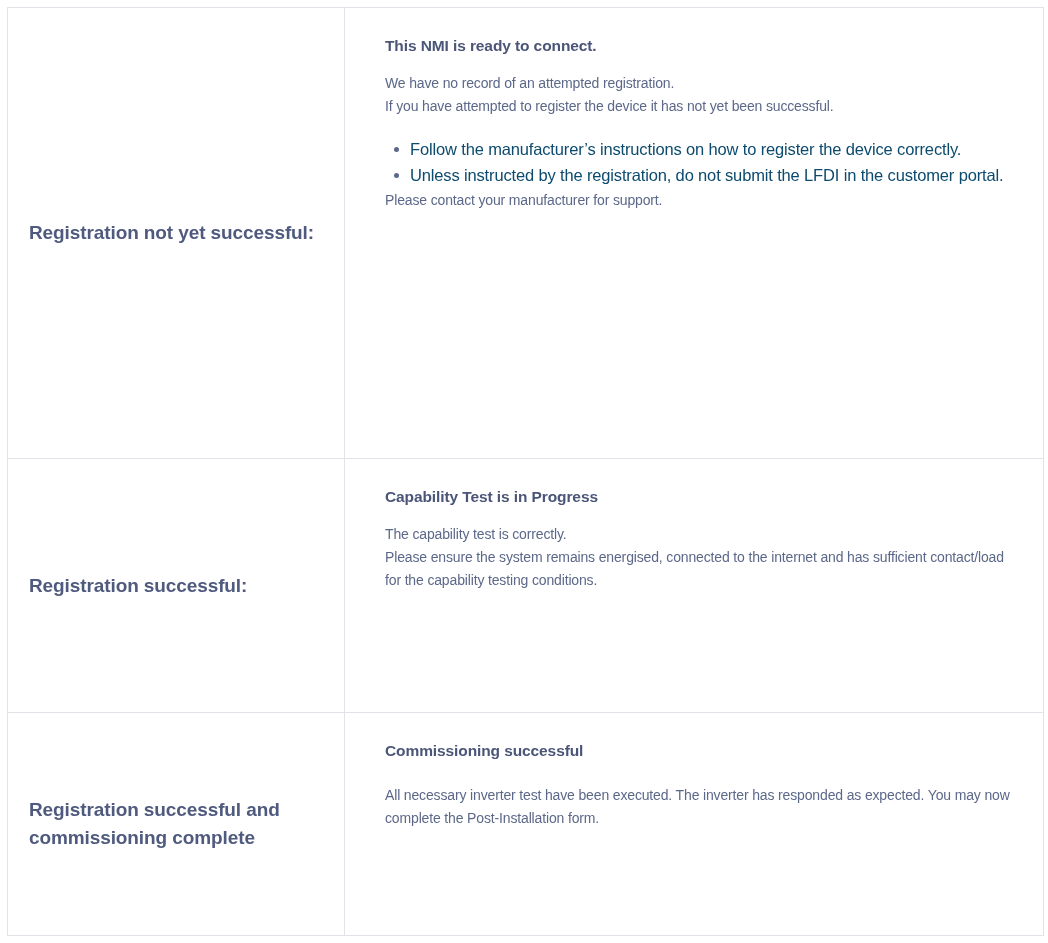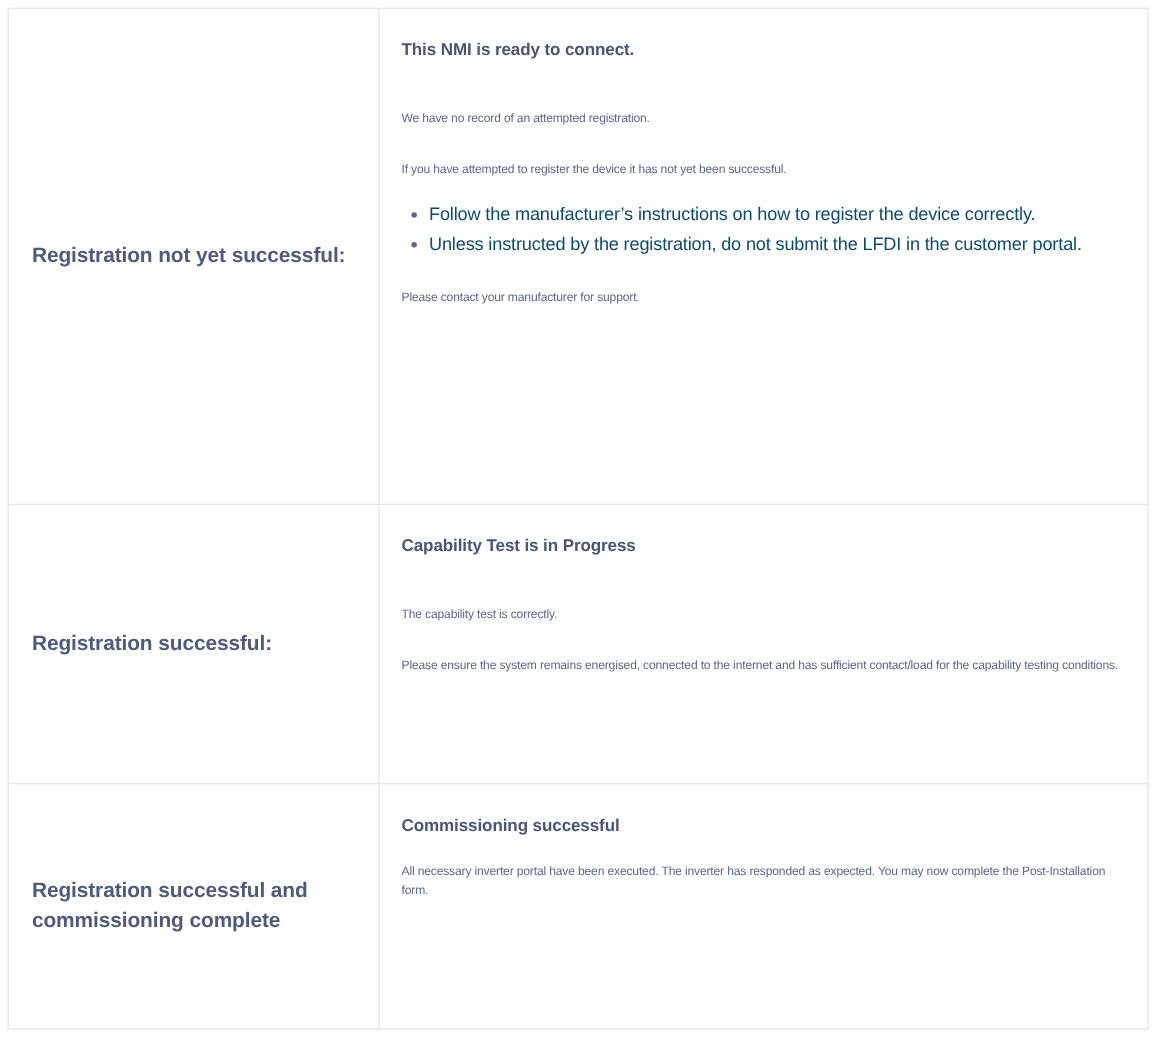--- a/index.html
+++ b/index.html
@@ -49,21 +49,21 @@
 
   .label-text {
     font-size: 19px;
     font-weight: bold;
     line-height: 1.45;
     color: #4f5a7e;
     letter-spacing: -0.1px;
   }
 
   td.detail-cell {
-    padding: 26px 22px 26px 20px;
+    padding: 26px 22px 26px 40px;
     vertical-align: top;
   }
 
   .detail-inner { }
 
   .detail-heading {
     font-size: 15.5px;
     font-weight: bold;
     color: #4a5578;
     line-height: 1.5;
@@ -72,24 +72,24 @@
   }
 
   .spacer-para {
     height: 15px;
     line-height: 15px;
     font-size: 15px;
     margin: 0;
   }
 
   .detail-para {
-    font-size: 11px;
+    font-size: 14px;
     color: #5c6889;
     line-height: 1.62;
-    margin: 28px 0 0 0;
+    margin: 0 0 0 0;
     letter-spacing: -0.15px;
   }
 
   .detail-para.first-after-heading-tight {
     margin-top: 22px;
   }
 
   .detail-list {
     margin: 18px 0 0 0;
     padding: 0 0 0 25px;
@@ -172,21 +172,21 @@
         </td>
       </tr>
 
       <tr class="row-3">
         <td class="label-cell">
           <div class="label-text">Registration successful and commissioning complete</div>
         </td>
         <td class="detail-cell">
           <div class="detail-inner">
             <div class="detail-heading">Commissioning successful</div>
-            <p class="detail-para first-after-heading-tight">All necessary inverter portal have been executed. The inverter has responded as expected. You may now complete the Post-Installation form.</p>
+            <p class="detail-para first-after-heading-tight">All necessary inverter test have been executed. The inverter has responded as expected. You may now complete the Post-Installation form.</p>
           </div>
         </td>
       </tr>
 
     </tbody>
   </table>
 
 </div>
 
 </body></html>

